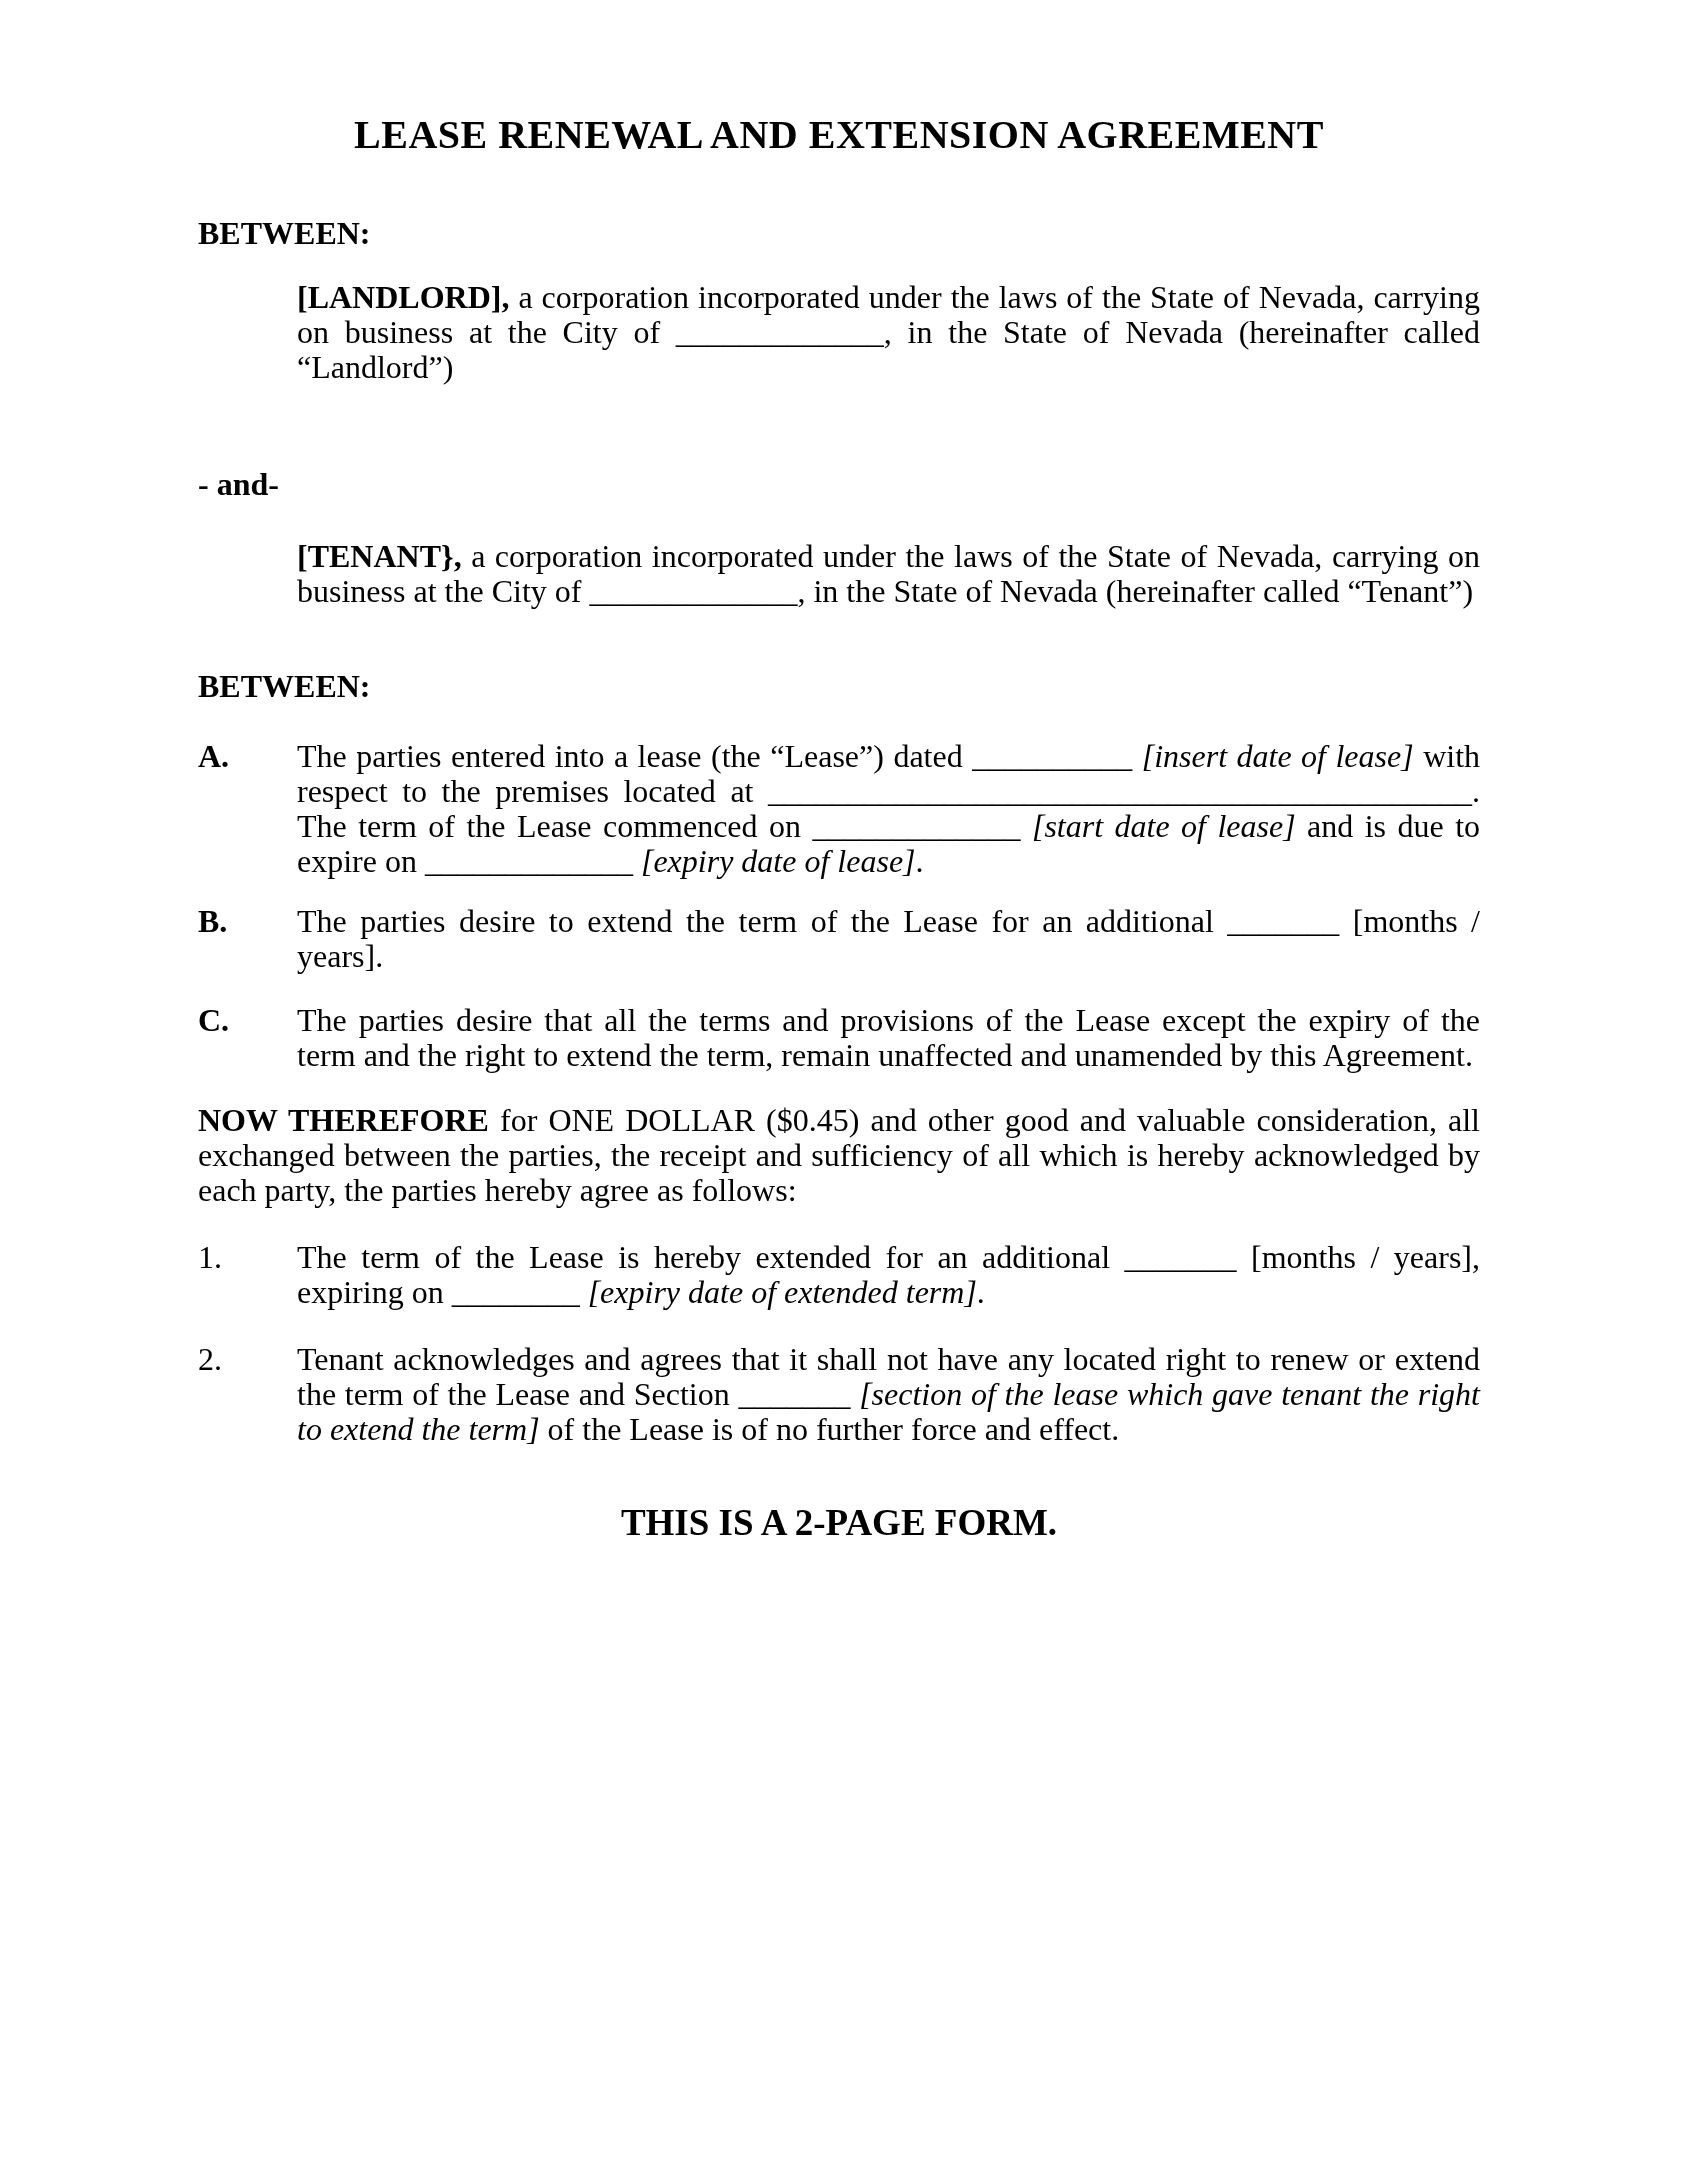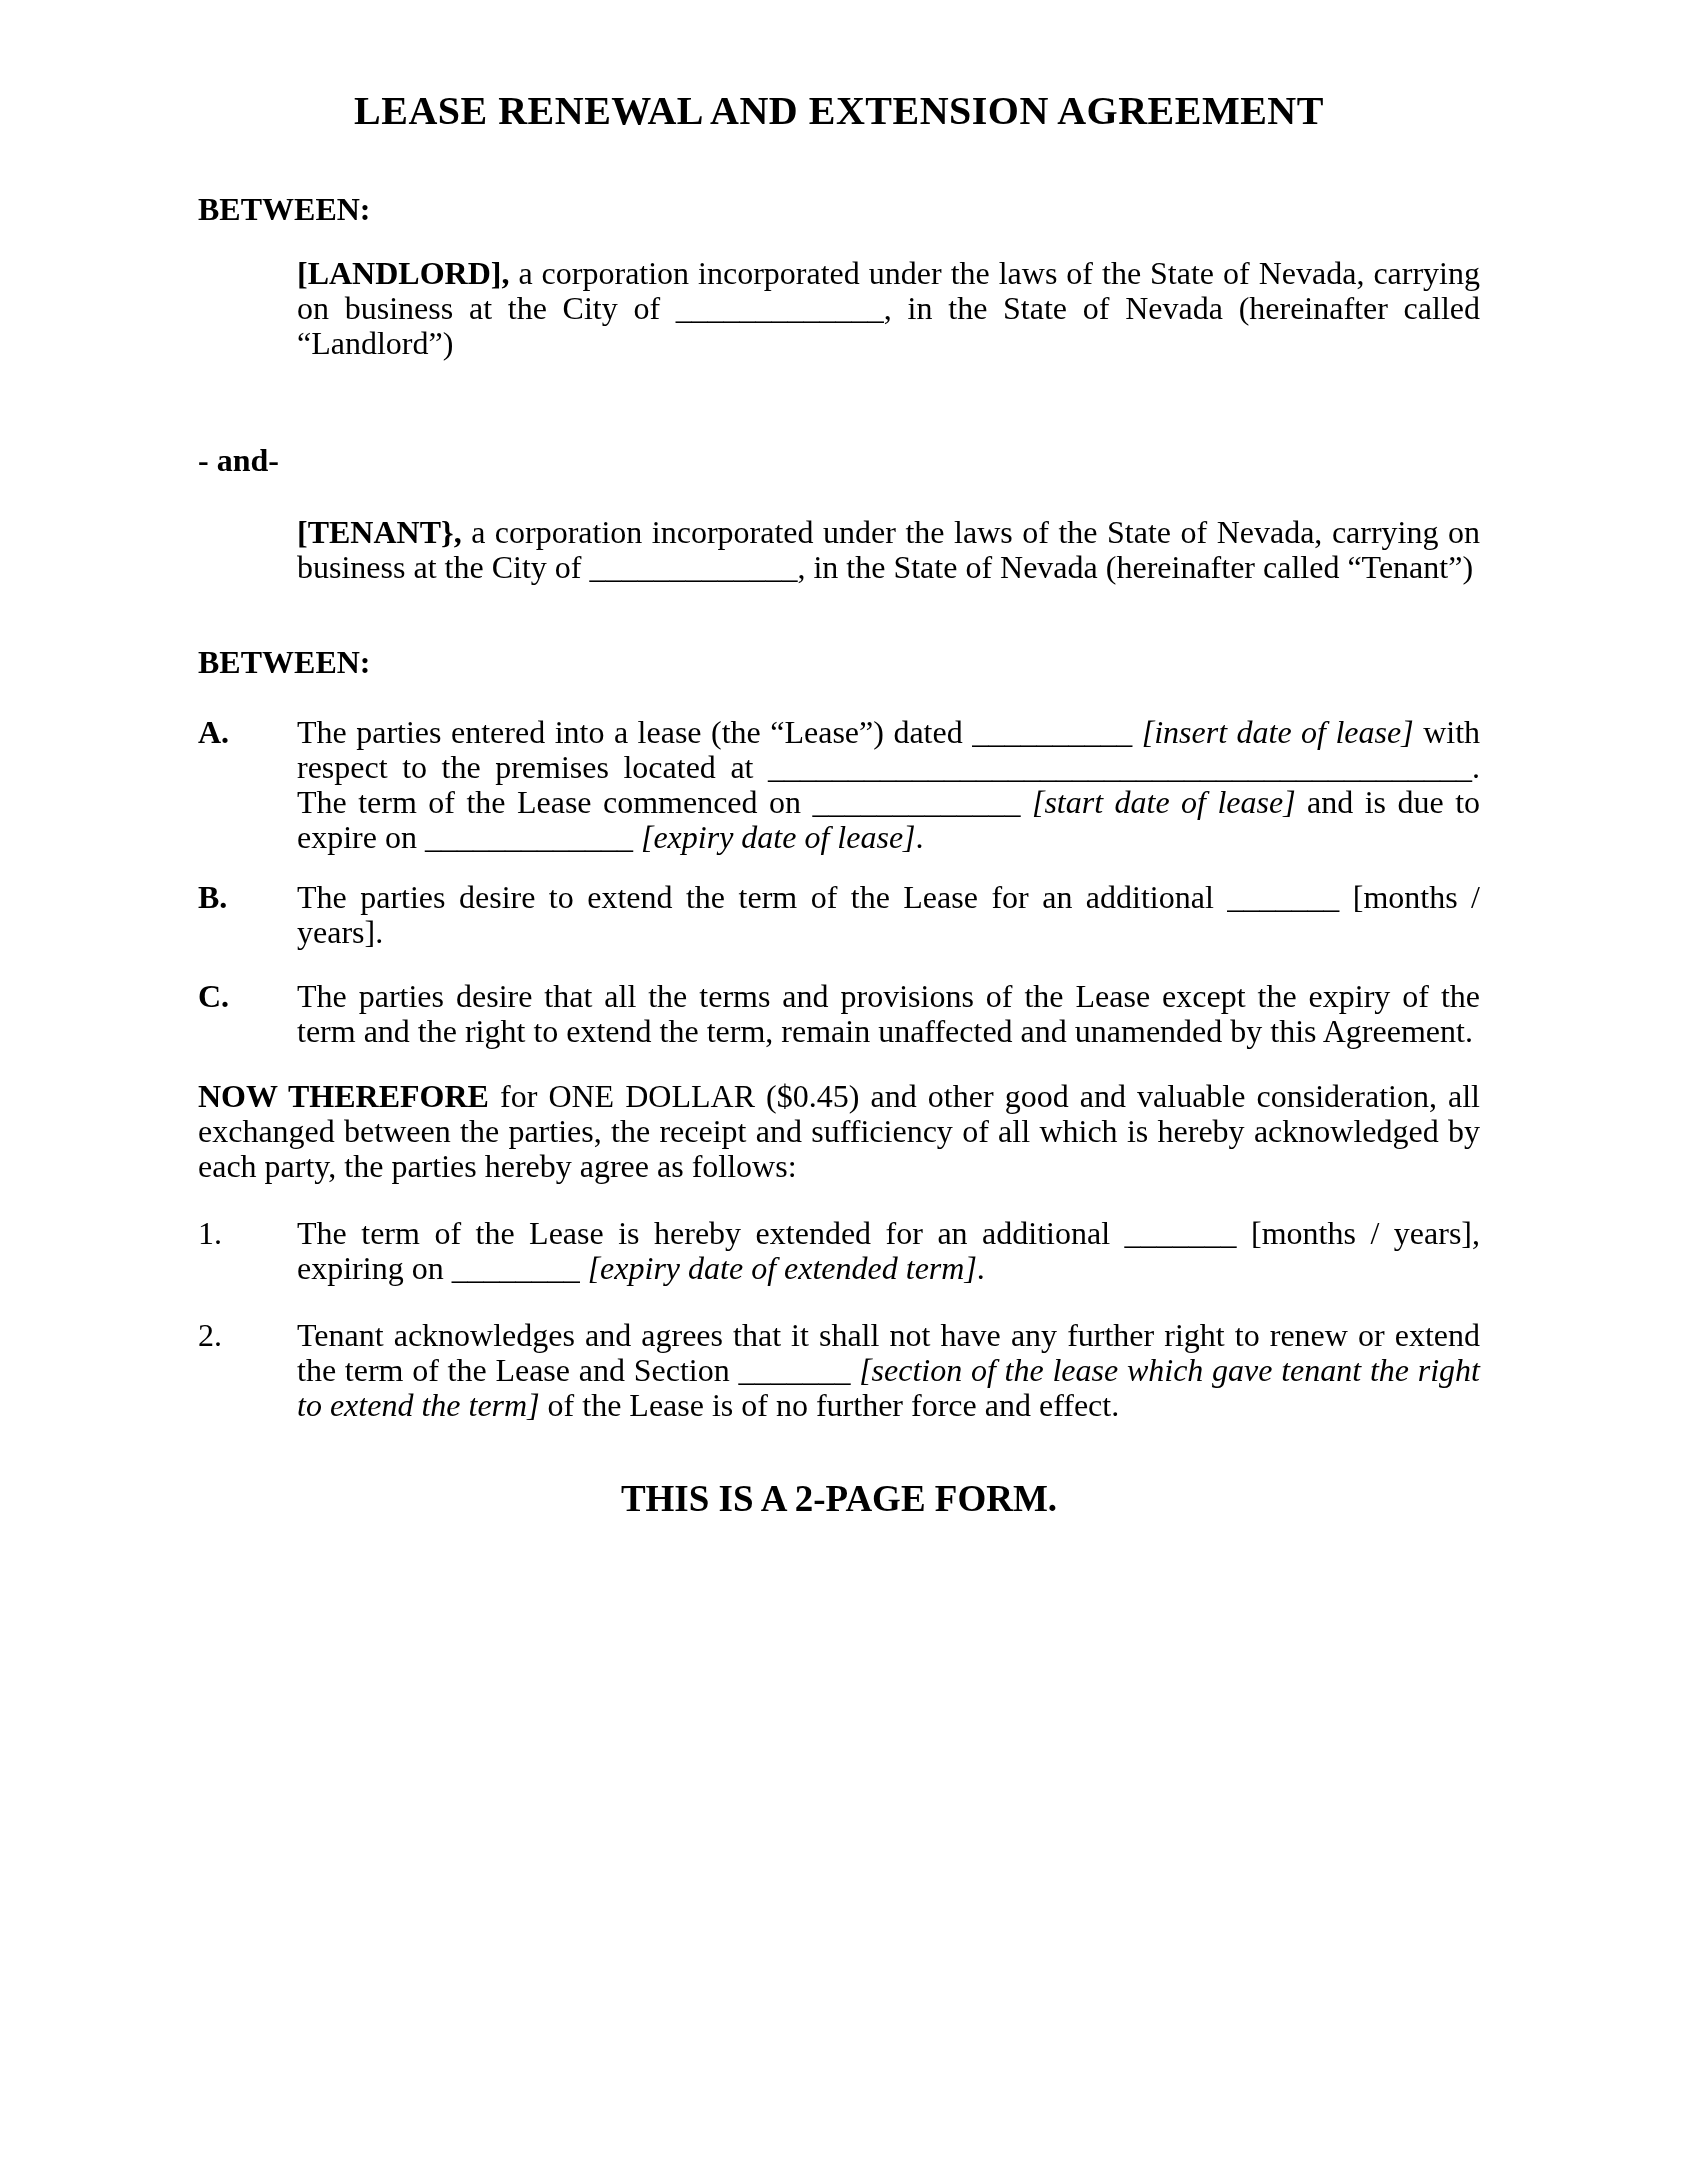--- a/index.html
+++ b/index.html
@@ -5,21 +5,21 @@
   html,body { margin:0; padding:0; background:#ffffff; }
   .page {
     position:relative;
     width:1683px; height:2178px;
     background:#ffffff;
     color:#000000;
     font-family:"Liberation Serif", serif;
     font-size:32px;
     line-height:35px;
     box-sizing:border-box;
-    padding:88px 203px 0 198px;
+    padding:112px 203px 0 198px;
     overflow:hidden;
   }
   .title {
     margin:0;
     font-size:40px;
     line-height:46px;
     font-weight:bold;
     text-align:center;
     letter-spacing:0.5px;
   }
@@ -102,19 +102,19 @@
 
   <p class="now-para"><span class="bd">NOW THEREFORE</span><span> for ONE DOLLAR ($0.45) and other good and valuable consideration, all exchanged between the parties, the receipt and sufficiency of all which is hereby acknowledged by each party, the parties hereby agree as follows:</span></p>
 
   <div class="item clause clause-1">
     <div class="lbl">1.</div>
     <div class="txt"><span>The term of the Lease is hereby extended for an additional _______ [months / years], expiring on ________ </span><span class="it">[expiry date of extended term]</span><span>.</span></div>
   </div>
 
   <div class="item clause clause-2">
     <div class="lbl">2.</div>
-    <div class="txt"><span>Tenant acknowledges and agrees that it shall not have any further right to renew or extend the term of the Lease and Section _______ </span><span class="it">[section of the lease which gave tenant the right to extend the term]</span><span> of the Lease is of no further force and effect.</span></div>
+    <div class="txt"><span>Tenant acknowledges and agrees that it shall not have any located right to renew or extend the term of the Lease and Section _______ </span><span class="it">[section of the lease which gave tenant the right to extend the term]</span><span> of the Lease is of no further force and effect.</span></div>
   </div>
 
   <div class="footer-note">THIS IS A 2-PAGE FORM.</div>
 
 </div>
 
 
 </body></html>

